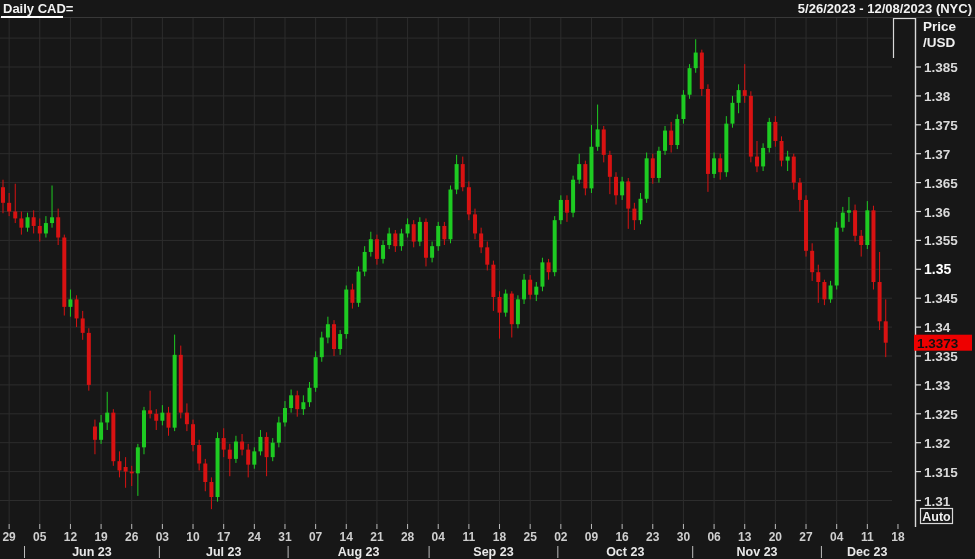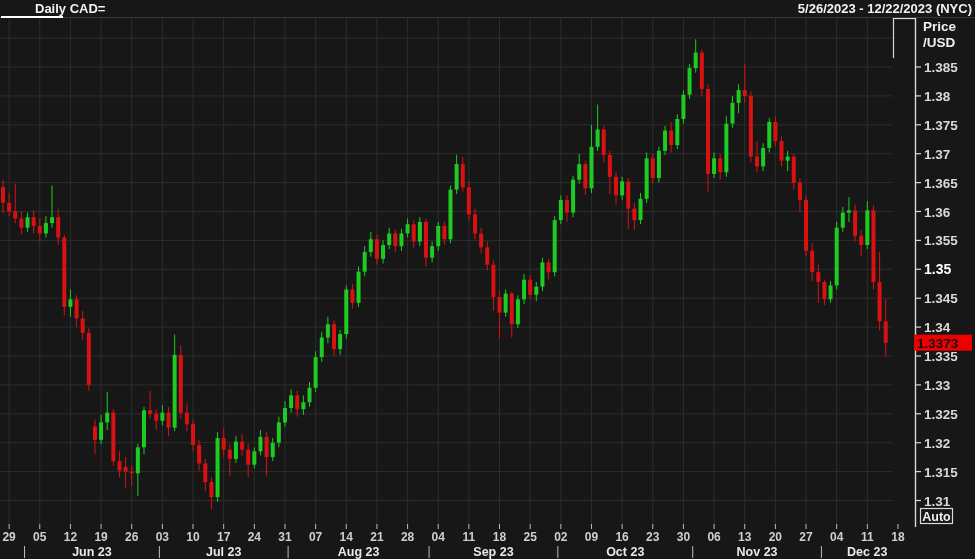--- a/index.html
+++ b/index.html
@@ -1,32 +1,32 @@
 <!DOCTYPE html>
 <html><head>
 <meta charset="utf-8">
 <style>
   html,body{margin:0;padding:0;background:#151515;}
   .screen{position:relative;width:975px;height:559px;background:#171717;overflow:hidden;
           font-family:"Liberation Sans",sans-serif;}
   .hdr{position:absolute;top:0;left:0;width:975px;height:17px;z-index:3;}
-  .hdr .title{position:absolute;left:3px;top:1px;font-size:13px;font-weight:700;color:#f2f2f2;margin-left:32px;}
+  .hdr .title{position:absolute;left:3px;top:1px;font-size:13px;font-weight:700;color:#f2f2f2;}
   .hdr .range{position:absolute;right:3px;top:1px;font-size:13px;font-weight:700;color:#f2f2f2;}
   .hdr-sep{position:absolute;top:17px;left:0;width:975px;height:1px;background:#383838;z-index:2;}
   .hdr-underline{position:absolute;top:16px;left:1px;width:62px;height:2px;background:#ffffff;z-index:4;}
   svg{position:absolute;top:0;left:0;}
   text{font-family:"Liberation Sans",sans-serif;}
 </style>
 </head>
 <body>
 
 <div class="screen">
   <div class="hdr">
     <span class="title">Daily CAD=</span>
-    <span class="range">5/26/2023 - 12/22/2023 (NYC)</span>
+    <span class="range">5/26/2023 - 12/08/2023 (NYC)</span>
   </div>
   <div class="hdr-sep"></div>
   <div class="hdr-underline"></div>
   <svg id="chart-svg" width="975" height="559">
       <rect x="0" y="18" width="975" height="541" fill="#171717"></rect>
       <g>
         <line x1="0" y1="38.10000000000062" x2="892" y2="38.10000000000062" stroke="#2d2d2d" stroke-width="1"></line>
         <line x1="0" y1="67" x2="892" y2="67" stroke="#2d2d2d" stroke-width="1"></line>
         <line x1="0" y1="95.90000000000066" x2="892" y2="95.90000000000066" stroke="#2d2d2d" stroke-width="1"></line>
         <line x1="0" y1="124.80000000000005" x2="892" y2="124.80000000000005" stroke="#2d2d2d" stroke-width="1"></line>

